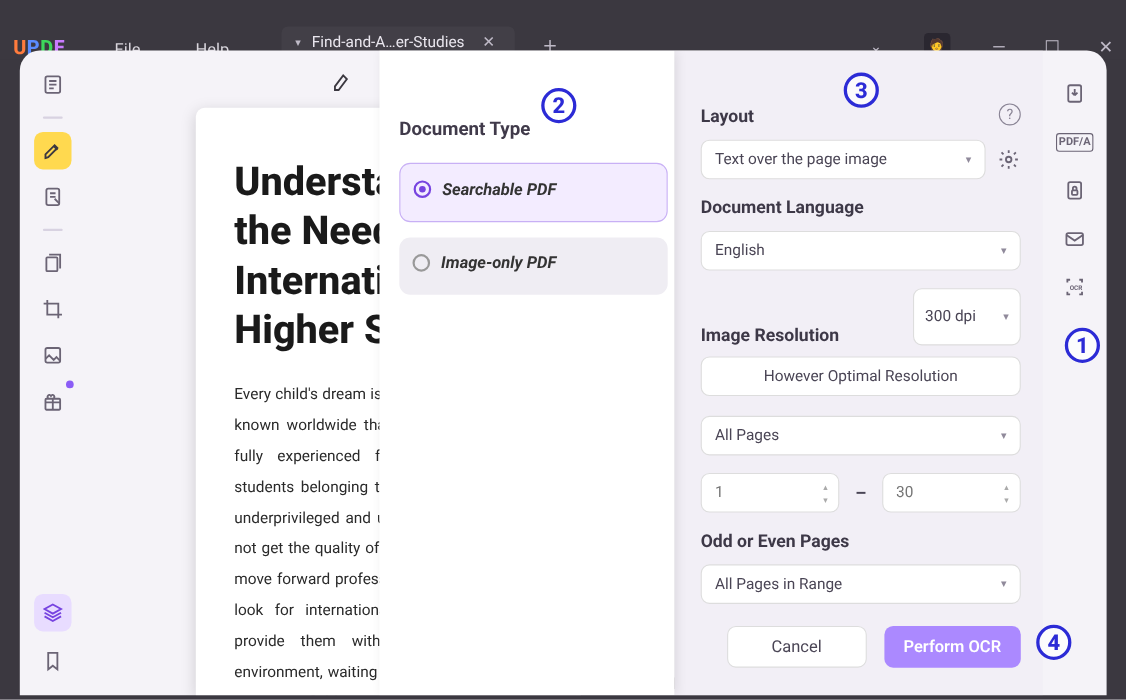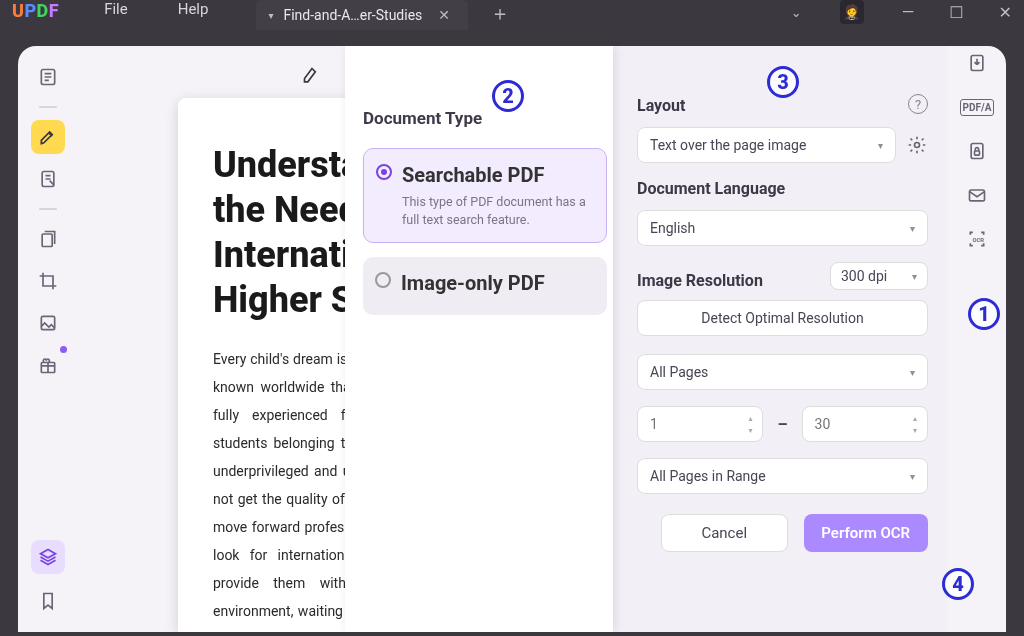--- a/index.html
+++ b/index.html
@@ -1,19 +1,19 @@
 <!DOCTYPE html>
 <html><head>
 <meta charset="utf-8">
 <style>
   * { box-sizing: border-box; margin: 0; padding: 0; font-family: -apple-system, BlinkMacSystemFont, "Segoe UI", Roboto, sans-serif; }
   body { width: 1024px; height: 636px; background: #3b3840; overflow: hidden; }
   
   
-  .titlebar { height: 54px; display: flex; align-items: flex-start; padding: 0 12px; background: #3b3840; color: #d8d5dc; }
+  .titlebar { height: 54px; display: flex; align-items: flex-end; padding: 0 12px; background: #3b3840; color: #d8d5dc; }
   .logo { font-weight: 800; font-size: 18px; letter-spacing: 0.5px; }
   .logo .u { color: #ff7b3d; }
   .logo .p { color: #5b8cff; }
   .logo .d { color: #3dd65b; }
   .logo .f { color: #c97bff; }
   .menu { display: flex; margin-left: 45px; gap: 50px; font-size: 15px; color: #d8d5dc; }
   .menu-item { cursor: pointer; }
   .tab { margin-left: 48px; display: flex; align-items: center; background: rgba(255,255,255,0.04); border-radius: 6px 6px 0 0; padding: 7px 12px; gap: 10px; color: #e9e6ee; font-size: 14px; }
   .tab-caret { font-size: 10px; color: #bfbac7; }
   .tab-close { color: #bfbac7; font-size: 14px; padding: 0 6px; cursor: pointer; line-height: 1; }
@@ -29,21 +29,21 @@
   
   
   .left-rail { position: absolute; left: 0; top: 0; bottom: 0; width: 60px; display: flex; flex-direction: column; align-items: center; padding-top: 14px; gap: 8px; }
   .rail-tool { width: 34px; height: 34px; border-radius: 8px; display: flex; align-items: center; justify-content: center; cursor: pointer; color: #6b6475; font-size: 18px; }
   .rail-tool.active { background: #ffd94f; }
   .rail-sep { width: 18px; height: 2px; background: #d8d2e1; border-radius: 2px; margin: 4px 0; }
   .rail-bottom { position: absolute; bottom: 14px; left: 0; right: 0; display: flex; flex-direction: column; align-items: center; gap: 10px; }
   .rail-bottom .rail-tool.layers { background: #e8dcff; color: #7744e0; }
   
   
-  .right-rail { position: absolute; right: 0; top: 0; bottom: 0; width: 58px; display: flex; flex-direction: column; align-items: center; padding-top: 0; gap: 10px; }
+  .right-rail { position: absolute; right: 0; top: 0; bottom: 0; width: 58px; display: flex; flex-direction: column; align-items: center; padding-top: 22px; gap: 10px; }
   .right-rail .rail-tool { color: #6b6475; }
   .right-rail .rail-tool svg { width: 20px; height: 20px; }
 
   
   .page-viewer { position: absolute; left: 160px; top: 52px; width: 350px; bottom: 0; background: #fff; border-radius: 8px 8px 0 0; padding: 45px 25px 0 35px; box-shadow: 0 3px 14px rgba(0,0,0,0.15); overflow: hidden; }
   .page-heading { font-size: 36px; font-weight: 800; line-height: 1.25; color: #1a1a1a; margin-bottom: 22px; }
   .page-body { font-size: 14px; line-height: 2; color: #2a2a2a; text-align: justify; }
   .bottom-text { position: absolute; bottom: 2px; left: 510px; font-size: 14px; color: #333; }
   
   .pen-icon { position: absolute; left: 282px; top: 18px; width: 24px; height: 24px; display:flex; align-items:center; justify-content:center; color:#3b3840; }
@@ -53,33 +53,33 @@
   .panel-left { width: 268px; background: #fff; padding: 62px 6px 10px 18px; box-shadow: 2px 0 10px rgba(0,0,0,0.1); position: relative; z-index: 2; }
   .panel-right { flex: 1; background: #f2eff6; padding: 44px 20px 20px 24px; position: relative; }
   
   .doc-type-title { font-size: 17px; font-weight: 700; color: #403a4a; margin-bottom: 20px; }
   .doc-option { border-radius: 10px; padding: 14px 14px 14px 38px; position: relative; margin-bottom: 14px; cursor: pointer; }
   .doc-option.selected { background: #f3ecff; border: 1.5px solid #c8b0f5; }
   .doc-option:not(.selected) { background: #efedf3; }
   .doc-option .radio { position: absolute; left: 12px; top: 15px; width: 16px; height: 16px; border: 2px solid #999; border-radius: 50%; }
   .doc-option.selected .radio { border-color: #7744e0; }
   .doc-option.selected .radio::after { content:''; position:absolute; inset:3px; background:#7744e0; border-radius:50%; }
-  .doc-option-title { font-size: 20px; font-weight: 700; color: #333; margin-bottom: 6px; }
+  .doc-option-title { font-size: 15px; font-weight: 700; color: #333; margin-bottom: 6px; font-style: italic; }
   .doc-option-desc { font-size: 12.5px; line-height: 1.4; color: #7a7585; }
   
   .section-label { font-size: 16px; font-weight: 700; color: #3d3847; margin-bottom: 12px; margin-top: 6px; }
   .help-icon { position: absolute; right: 20px; top: 48px; width: 20px; height: 20px; border: 1.5px solid #8a8495; border-radius: 50%; display: flex; align-items: center; justify-content: center; font-size: 13px; color: #8a8495; cursor: pointer; }
   .select-row { display: flex; align-items: center; gap: 10px; margin-bottom: 16px; }
   .select { flex: 1; height: 36px; background: #fff; border: 1px solid #ddd; border-radius: 8px; padding: 0 12px; display: flex; align-items: center; justify-content: space-between; font-size: 14px; color: #4a4555; cursor: pointer; }
   .select-caret { font-size: 10px; color: #908a9b; }
   .gear-icon { width: 22px; height: 22px; color: #6b6475; cursor: pointer; display:flex; align-items:center; justify-content:center;}
   
   .res-row { display: flex; align-items: flex-end; justify-content: space-between; margin-bottom: 10px; }
   .res-row .section-label { margin: 0; }
-  .res-select { width: 98px; height: 28px; background: #fff; border: 1px solid #ddd; border-radius: 8px; padding: 0 10px; display:flex; align-items:center; justify-content: space-between; font-size: 14px; color:#4a4555; cursor:pointer; }
+  .res-select { width: 98px; height: 52px; background: #fff; border: 1px solid #ddd; border-radius: 8px; padding: 0 10px; display:flex; align-items:center; justify-content: space-between; font-size: 14px; color:#4a4555; cursor:pointer; }
   .detect-btn { height: 36px; width: 100%; background:#fff; border:1px solid #ddd; border-radius:8px; font-size:14px; color:#4a4555; margin-bottom:18px; cursor:pointer; }
   
   .range-row { display: flex; align-items: center; gap: 14px; margin-top: 10px; margin-bottom: 16px; }
   .range-input { flex: 1; position: relative; }
   .range-input input { width: 100%; height: 36px; background:#fff; border:1px solid #ddd; border-radius:8px; padding: 0 28px 0 12px; font-size:14px; color:#9a94a5; }
   .spinner { position: absolute; right: 6px; top: 4px; bottom: 4px; width: 14px; display:flex; flex-direction:column; justify-content:center; gap:2px; }
   .spinner span { height: 10px; display:flex; align-items:center; justify-content:center; font-size:8px; color:#aaa; cursor:pointer; }
   .range-dash { font-size: 16px; color: #4a4555; font-weight: 700; }
   
   .btn-row { display: flex; gap: 16px; margin-top: 20px; }
@@ -225,21 +225,20 @@
   </div>
 
   <div class="bottom-text">individual is eligible through the defined criteria,</div>
 
   <div class="ocr-panel">
     <div class="panel-left">
       <div class="doc-type-title">Document Type</div>
       <div class="doc-option selected">
         <span class="radio"></span>
         <div class="doc-option-title">Searchable PDF</div>
-        <div class="doc-option-desc">This type of PDF document has a full text search feature.</div>
       </div>
       <div class="doc-option">
         <span class="radio"></span>
         <div class="doc-option-title">Image-only PDF</div>
       </div>
     </div>
 
     <div class="panel-right">
       <div class="help-icon">?</div>
       <div class="section-label">Layout</div>
@@ -264,21 +263,21 @@
         </div>
       </div>
       
       <div class="res-row">
         <div class="section-label">Image Resolution</div>
         <div class="res-select">
           <span>300 dpi</span>
           <span class="select-caret">▾</span>
         </div>
       </div>
-      <button class="detect-btn">Detect Optimal Resolution</button>
+      <button class="detect-btn">However Optimal Resolution</button>
       
       <div class="select-row">
         <div class="select">
           <span>All Pages</span>
           <span class="select-caret">▾</span>
         </div>
       </div>
       <div class="range-row">
         <div class="range-input">
           <input type="text" placeholder="1" style="">
@@ -290,20 +289,21 @@
         <span class="range-dash">–</span>
         <div class="range-input">
           <input type="text" placeholder="30" style="">
           <div class="spinner">
               <span>▴</span>
               <span>▾</span>
             </div>
         </div>
       </div>
       
+      <div class="section-label">Odd or Even Pages</div>
       <div class="select-row">
         <div class="select">
           <span>All Pages in Range</span>
           <span class="select-caret">▾</span>
         </div>
       </div>
       
       <div class="btn-row">
         <button class="btn btn-cancel">Cancel</button>
         <button class="btn btn-primary">Perform OCR</button>

